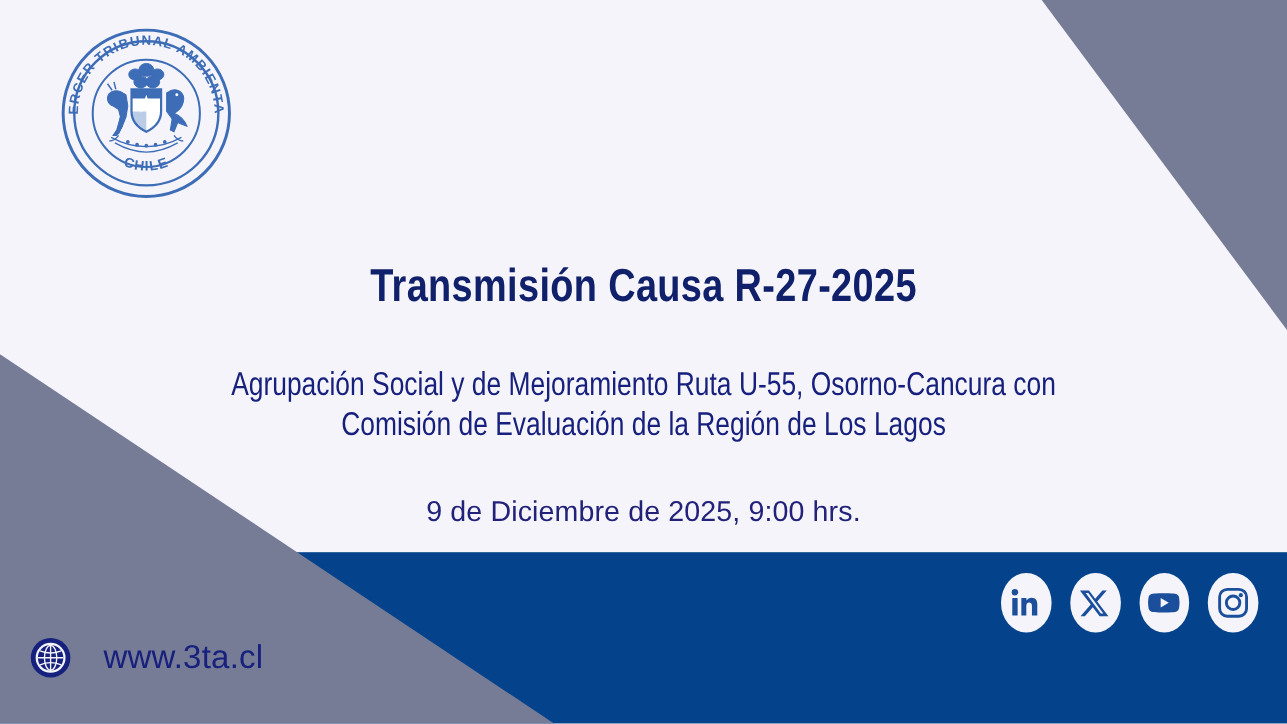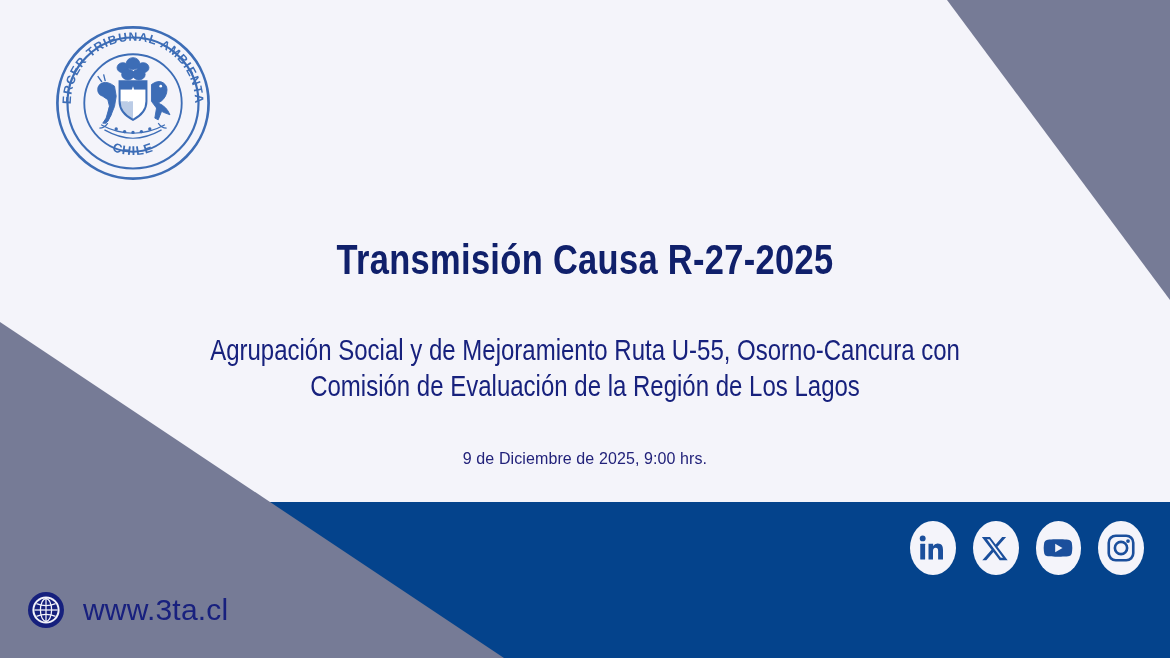--- a/index.html
+++ b/index.html
@@ -68,21 +68,21 @@
     transform-origin: 50% 50%;
   }
   .subtitle .sline { display: block; white-space: nowrap; }
   .datetime {
     position: absolute;
     left: 0;
     right: 0;
     top: 450px;
     text-align: center;
     color: #22227a;
-    font-size: 16px;
+    font-size: 26px;
     font-weight: 400;
     letter-spacing: 0.1px;
   }
 
   
   .socials {
     position: absolute;
     left: 910px;
     top: 519px;
     width: 234px;
@@ -100,24 +100,24 @@
     align-items: center;
     justify-content: center;
     cursor: pointer;
   }
   .social-btn svg { display: block; }
 
   
   .website {
     position: absolute;
     left: 26px;
-    top: 590px;
+    top: 578px;
     display: flex;
     align-items: center;
-    gap: 17px;
+    gap: 28px;
     cursor: pointer;
   }
   .globe { width: 40px; height: 40px; flex: 0 0 40px; }
   .globe svg { display: block; width: 100%; height: 100%; }
   .website-text {
     color: #18207e;
     font-size: 30px;
     font-weight: 400;
     letter-spacing: 0.2px;
   }

